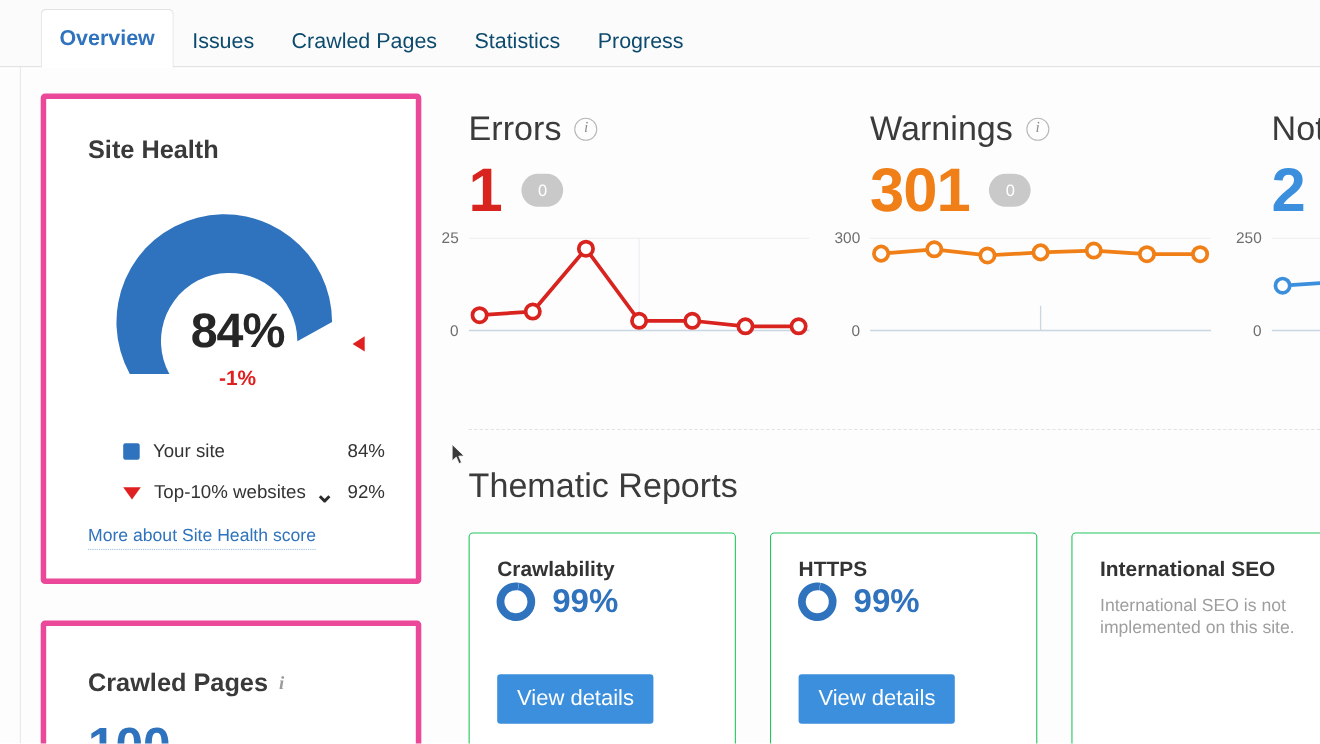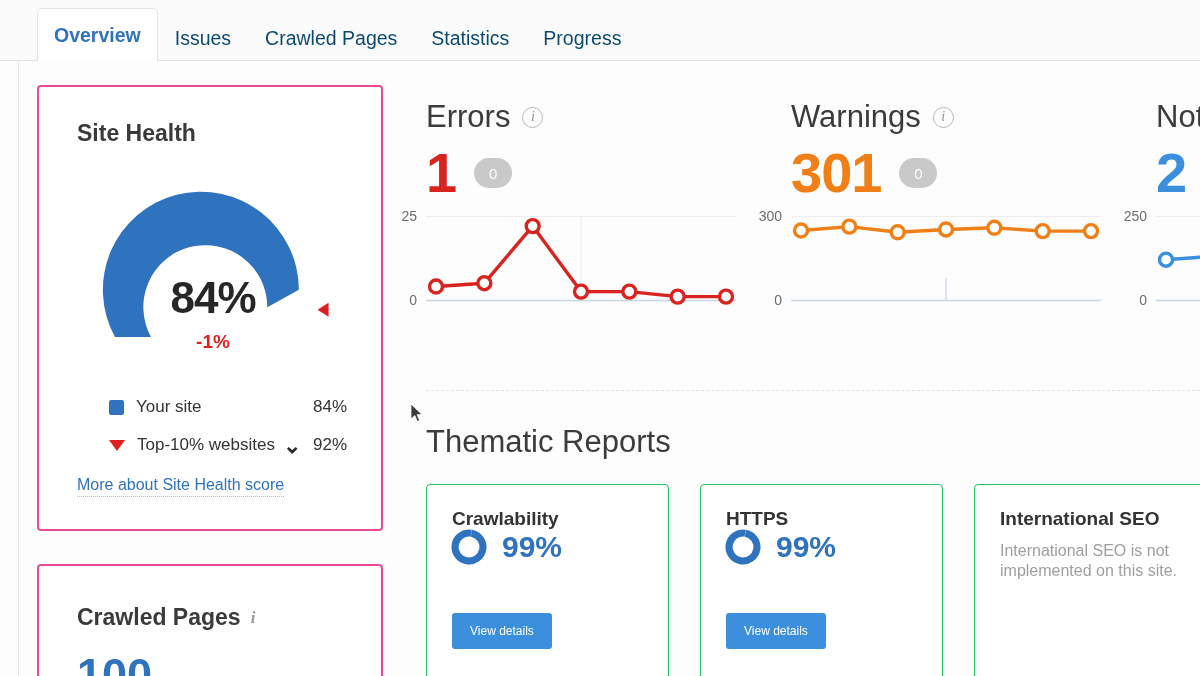--- a/index.html
+++ b/index.html
@@ -30,21 +30,21 @@
     border-radius: 5px 5px 0 0;
     height: 54px; margin-bottom: -1px; z-index: 3;
   }
 
   
   .page-edge { position: absolute; left: 18px; top: 61px; width: 1px; height: 615px; background: #e8e8e8; }
 
   
   .card {
     position: absolute; background: #ffffff;
-    border: 2px solid #ec4899; border-radius: 4px;
+    border: 5px solid #ec4899; border-radius: 4px;
   }
   #site-health-card { left: 37px; top: 85px; width: 346px; height: 446px; }
   #crawled-pages-card { left: 37px; top: 564px; width: 346px; height: 160px; }
 
   .card-title {
     position: absolute; left: 38px; top: 33px;
     font-size: 23px; font-weight: bold; color: #3a3a3a;
   }
 
   
@@ -137,21 +137,21 @@
   #tr-1 { left: 700px; width: 243px; }
   #tr-2 { left: 974px; width: 243px; }
 
   .tr-title { position: absolute; left: 25px; top: 23px; font-size: 19px; font-weight: bold; color: #333; }
   .tr-score { position: absolute; left: 23px; top: 43px; display: flex; align-items: center; text-align: center; }
   .tr-ring { width: 38px; height: 38px; flex: none; }
   .tr-pct { font-size: 30px; font-weight: bold; color: #2f72bd; margin-left: 14px; line-height: 1; }
   .tr-btn {
     position: absolute; left: 25px; top: 128px;
     background: #3b8fdd; color: #ffffff; border: none; border-radius: 3px;
-    font-size: 12px; padding: 11px 18px; cursor: pointer;
+    font-size: 20px; padding: 11px 18px; cursor: pointer;
     font-family: "Liberation Sans", sans-serif;
   }
   .tr-desc {
     position: absolute; left: 25px; top: 56px; width: 195px;
     font-size: 16px; color: #9e9e9e; line-height: 1.28;
   }
 
   
   .cursor { position: absolute; left: 411px; top: 404px; width: 14px; height: 20px; }
 </style>

